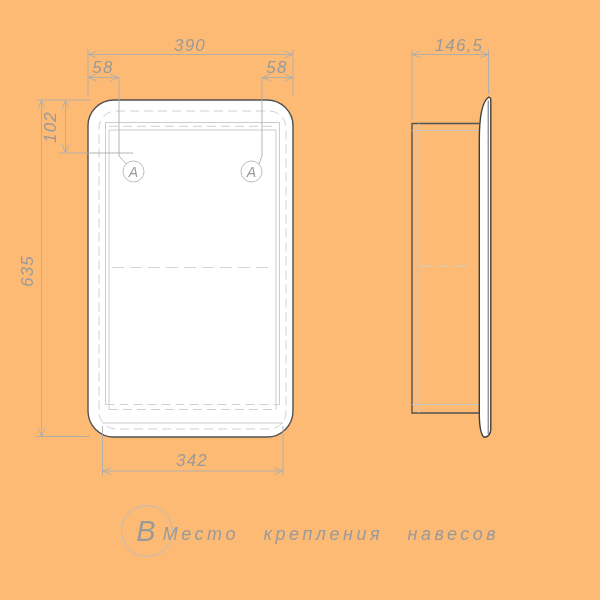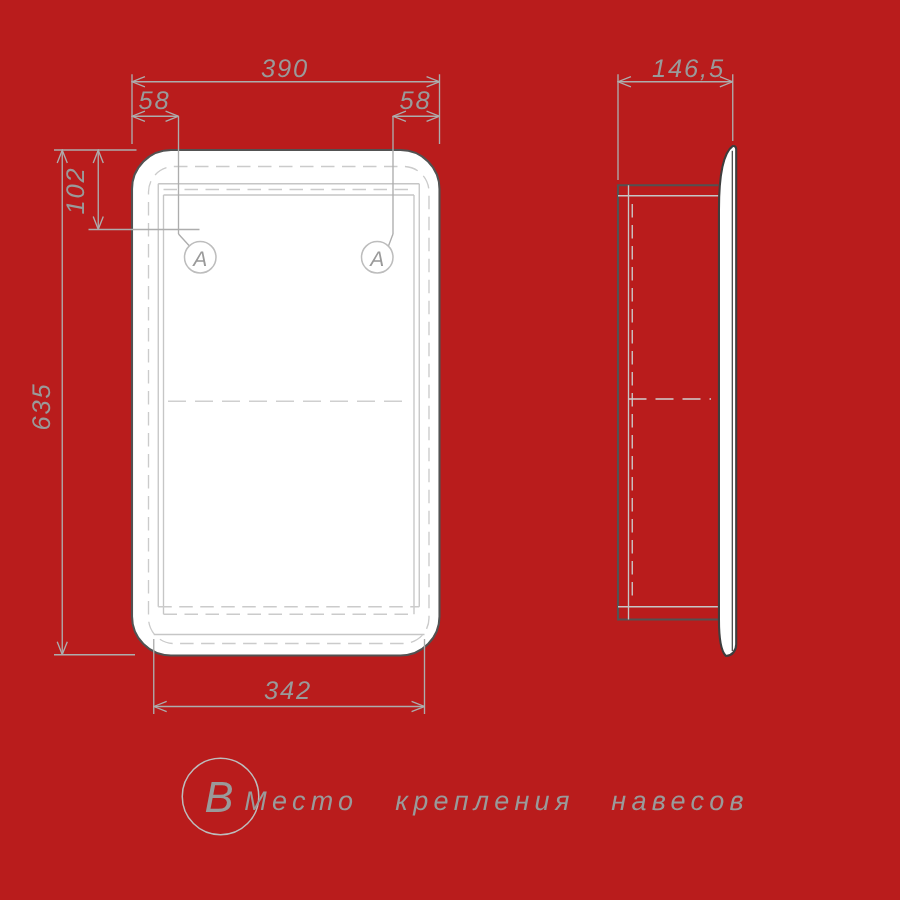--- a/index.html
+++ b/index.html
@@ -1,16 +1,16 @@
 <!DOCTYPE html>
 <html><head>
 <meta charset="utf-8">
 <style>
   html,body{margin:0;padding:0;background:#ffffff;}
-  .stage{width:600px;height:600px;background:#b91c1c;position:relative;overflow:hidden;}
+  .stage{width:600px;height:600px;background:#fdba74;position:relative;overflow:hidden;}
   svg{font-family:"Liberation Sans", sans-serif;font-style:italic;}
   
   .ol{stroke:#525252;stroke-width:1.4;fill:none;}                 
   .olf{stroke:#525252;stroke-width:1.4;fill:#ffffff;}             
   .dr{stroke:#3e3e3e;stroke-width:1.4;fill:#ffffff;}              
   .dri{stroke:#3e3e3e;stroke-width:0.8;fill:none;}                
   .tn{stroke:#c6c6c6;stroke-width:0.9;fill:none;}                 
   .tnd{stroke:#cbcbcb;stroke-width:0.9;fill:none;stroke-dasharray:9 5;} 
   .tnd2{stroke:#cfcfcf;stroke-width:0.9;fill:none;stroke-dasharray:12 6;}
   .dm{stroke:#adadad;stroke-width:0.9;fill:none;}                 

